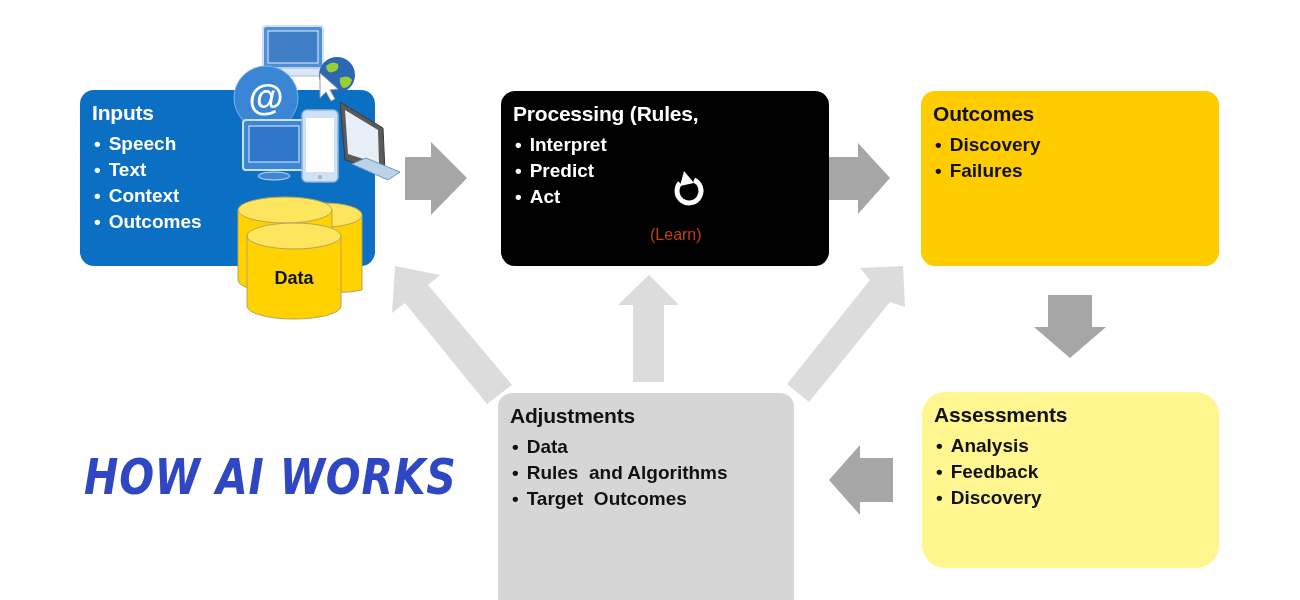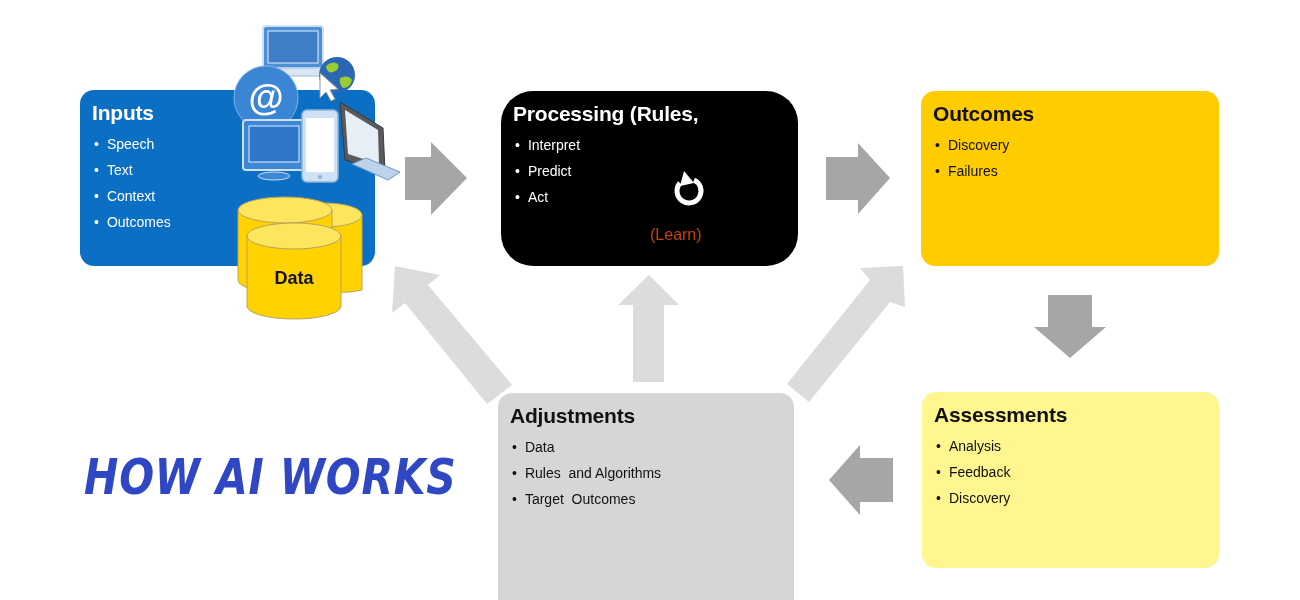--- a/index.html
+++ b/index.html
@@ -1,27 +1,27 @@
 <!DOCTYPE html>
 <html><head>
 <meta charset="utf-8">
 <style>
   html, body { margin: 0; padding: 0; background: #ffffff; }
   body { width: 1300px; height: 600px; position: relative; overflow: hidden;
          font-family: "Liberation Sans", sans-serif; }
   .box { position: absolute; border-radius: 14px; box-sizing: border-box; padding: 8px 12px; }
   .box h2 { margin: 0; font-size: 21px; font-weight: bold; line-height: 29px; letter-spacing: -0.2px; }
   .box ul { list-style: none; margin: 4px 0 0 0; padding: 0; }
-  .box li { font-size: 14px; line-height: 26px; }
+  .box li { font-size: 19px; line-height: 26px; font-weight: bold; }
   .box li::before { content: "\2022"; margin-right: 8px; margin-left: 2px; }
 
   #inputs { left: 80px; top: 90px; width: 295px; height: 176px; background: #0b6fc3; color: #ffffff; }
-  #processing { left: 501px; top: 91px; width: 297px; height: 175px; background: #000000; color: #ffffff; border-radius: 32px; }
+  #processing { left: 501px; top: 91px; width: 328px; height: 175px; background: #000000; color: #ffffff; }
   #outcomes { left: 921px; top: 91px; width: 298px; height: 175px; background: #ffcc00; color: #111111; }
-  #assessments { left: 922px; top: 392px; width: 297px; height: 176px; background: #fff68f; color: #111111; }
+  #assessments { left: 922px; top: 392px; width: 297px; height: 176px; background: #fff68f; color: #111111; border-radius: 23px; }
   #adjustments { left: 498px; top: 393px; width: 296px; height: 227px; background: #d6d6d6; color: #111111; }
 
   #processing h2 { line-height: 29px; }
   #processing ul { margin-top: 4px; }
 
   .learn { position: absolute; left: 650px; top: 226px; color: #c2410c; font-size: 16px; }
 
   #title { position: absolute; left: 84px; top: 447px; margin: 0;
            font-family: "DejaVu Sans", sans-serif; font-weight: bold; font-style: italic;
            font-size: 50px; line-height: 60px; color: #3047c3; letter-spacing: 1px;

